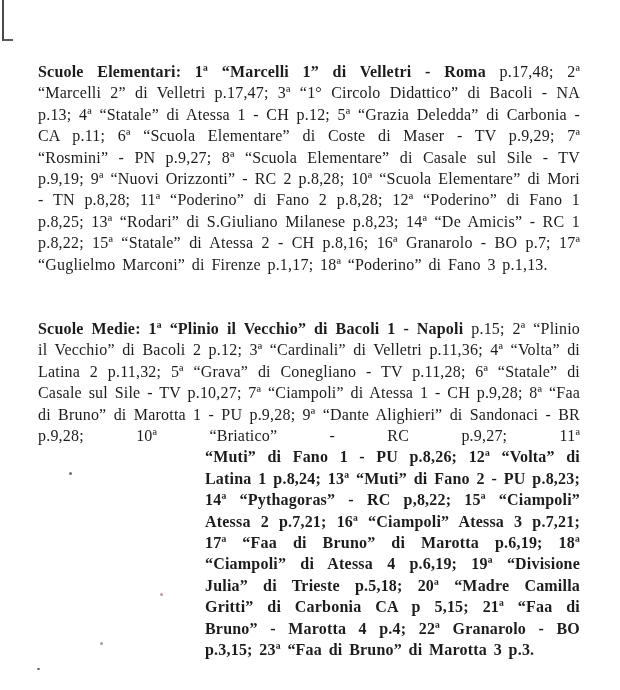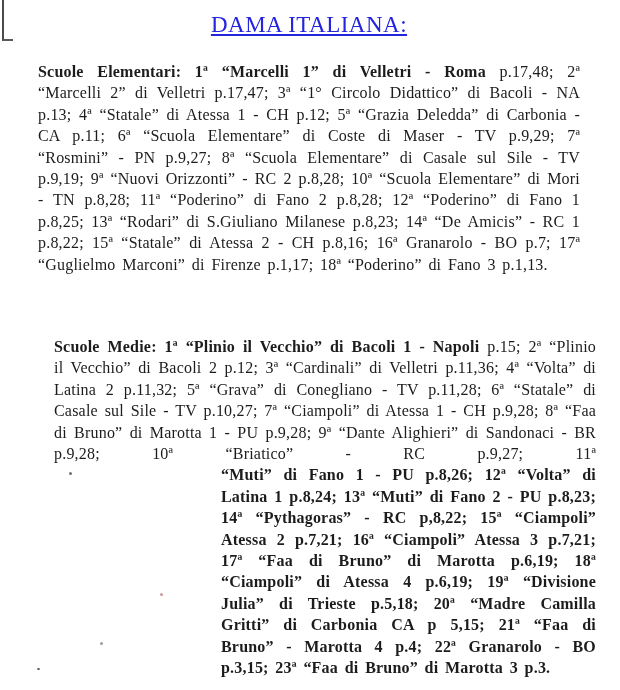--- a/index.html
+++ b/index.html
@@ -38,41 +38,38 @@
     text-align: justify;
     font-size: 16px;
     line-height: 21.4px;
     word-spacing: 2.5px;
     letter-spacing: 0.2px;
   }
   .para b { font-weight: bold; }
 
   .p1 { position: absolute; top: 61px; left: 38px; width: 542px; }
 
-  .p2wrap { position: absolute; top: 336px; left: 38px; width: 542px; margin-left: 16px; }
+  .p2wrap { position: absolute; top: 318px; left: 38px; width: 542px; }
   .p2a { text-align-last: justify; }
   .p2b { margin-left: 167px; font-weight: bold; }
 
   
   .speck { position: absolute; border-radius: 50%; }
   .speck-1 { left: 69px;  top: 472px; width: 3px; height: 3px; background: #6f6f6f; }
   .speck-2 { left: 160px; top: 593px; width: 3px; height: 3px; background: #c79a9a; }
   .speck-3 { left: 100px; top: 642px; width: 3px; height: 3px; background: #9d9d9d; }
   .speck-4 { left: 37px;  top: 668px; width: 3px; height: 2px; background: #5d5d5d; }
 </style>
 </head>
 <body>
 
 <div class="page" style="color: rgb(28, 28, 28);">
 
   <div class="corner-mark"></div>
 
-  <h1 class="doc-title" style="color: rgb(36, 36, 221);">
-    <span class="title-text">DAMA ITALIANA:</span>
-  </h1>
 
   <p class="para p1"><b>Scuole Elementari: 1ª “Marcelli 1” di Velletri - Roma</b><span> p.17,48; 2ª “Marcelli 2” di Velletri p.17,47; 3ª “1° Circolo Didattico” di Bacoli - NA p.13; 4ª “Statale” di Atessa 1 - CH p.12; 5ª “Grazia Deledda” di Carbonia - CA p.11; 6ª “Scuola Elementare” di Coste di Maser - TV p.9,29; 7ª “Rosmini” - PN p.9,27; 8ª “Scuola Elementare” di Casale sul Sile - TV p.9,19; 9ª “Nuovi Orizzonti” - RC 2 p.8,28; 10ª “Scuola Elementare” di Mori - TN p.8,28; 11ª “Poderino” di Fano 2 p.8,28; 12ª “Poderino” di Fano 1 p.8,25; 13ª “Rodari” di S.Giuliano Milanese p.8,23; 14ª “De Amicis” - RC 1 p.8,22; 15ª “Statale” di Atessa 2 - CH p.8,16; 16ª Granarolo - BO p.7; 17ª “Guglielmo Marconi” di Firenze p.1,17; 18ª “Poderino” di Fano 3 p.1,13.</span></p>
 
   <div class="p2wrap">
     <p class="para p2a"><b>Scuole Medie: 1ª “Plinio il Vecchio” di Bacoli 1 - Napoli</b><span> p.15; 2ª “Plinio il Vecchio” di Bacoli 2 p.12; 3ª “Cardinali” di Velletri p.11,36; 4ª “Volta” di Latina 2 p.11,32; 5ª “Grava” di Conegliano - TV p.11,28; 6ª “Statale” di Casale sul Sile - TV p.10,27; 7ª “Ciampoli” di Atessa 1 - CH p.9,28; 8ª “Faa di Bruno” di Marotta 1 - PU p.9,28; 9ª “Dante Alighieri” di Sandonaci - BR p.9,28; 10ª “Briatico” - RC p.9,27; 11ª</span></p>
     <p class="para p2b">“Muti” di Fano 1 - PU p.8,26; 12ª “Volta” di Latina 1 p.8,24; 13ª “Muti” di Fano 2 - PU p.8,23; 14ª “Pythagoras” - RC p,8,22; 15ª “Ciampoli” Atessa 2 p.7,21; 16ª “Ciampoli” Atessa 3 p.7,21; 17ª “Faa di Bruno” di Marotta p.6,19; 18ª “Ciampoli” di Atessa 4 p.6,19; 19ª “Divisione Julia” di Trieste p.5,18; 20ª “Madre Camilla Gritti” di Carbonia CA p 5,15; 21ª “Faa di Bruno” - Marotta 4 p.4; 22ª Granarolo - BO p.3,15; 23ª “Faa di Bruno” di Marotta 3 p.3.</p>
   </div>
 
   <span class="speck speck-1"></span>
   <span class="speck speck-2"></span>

